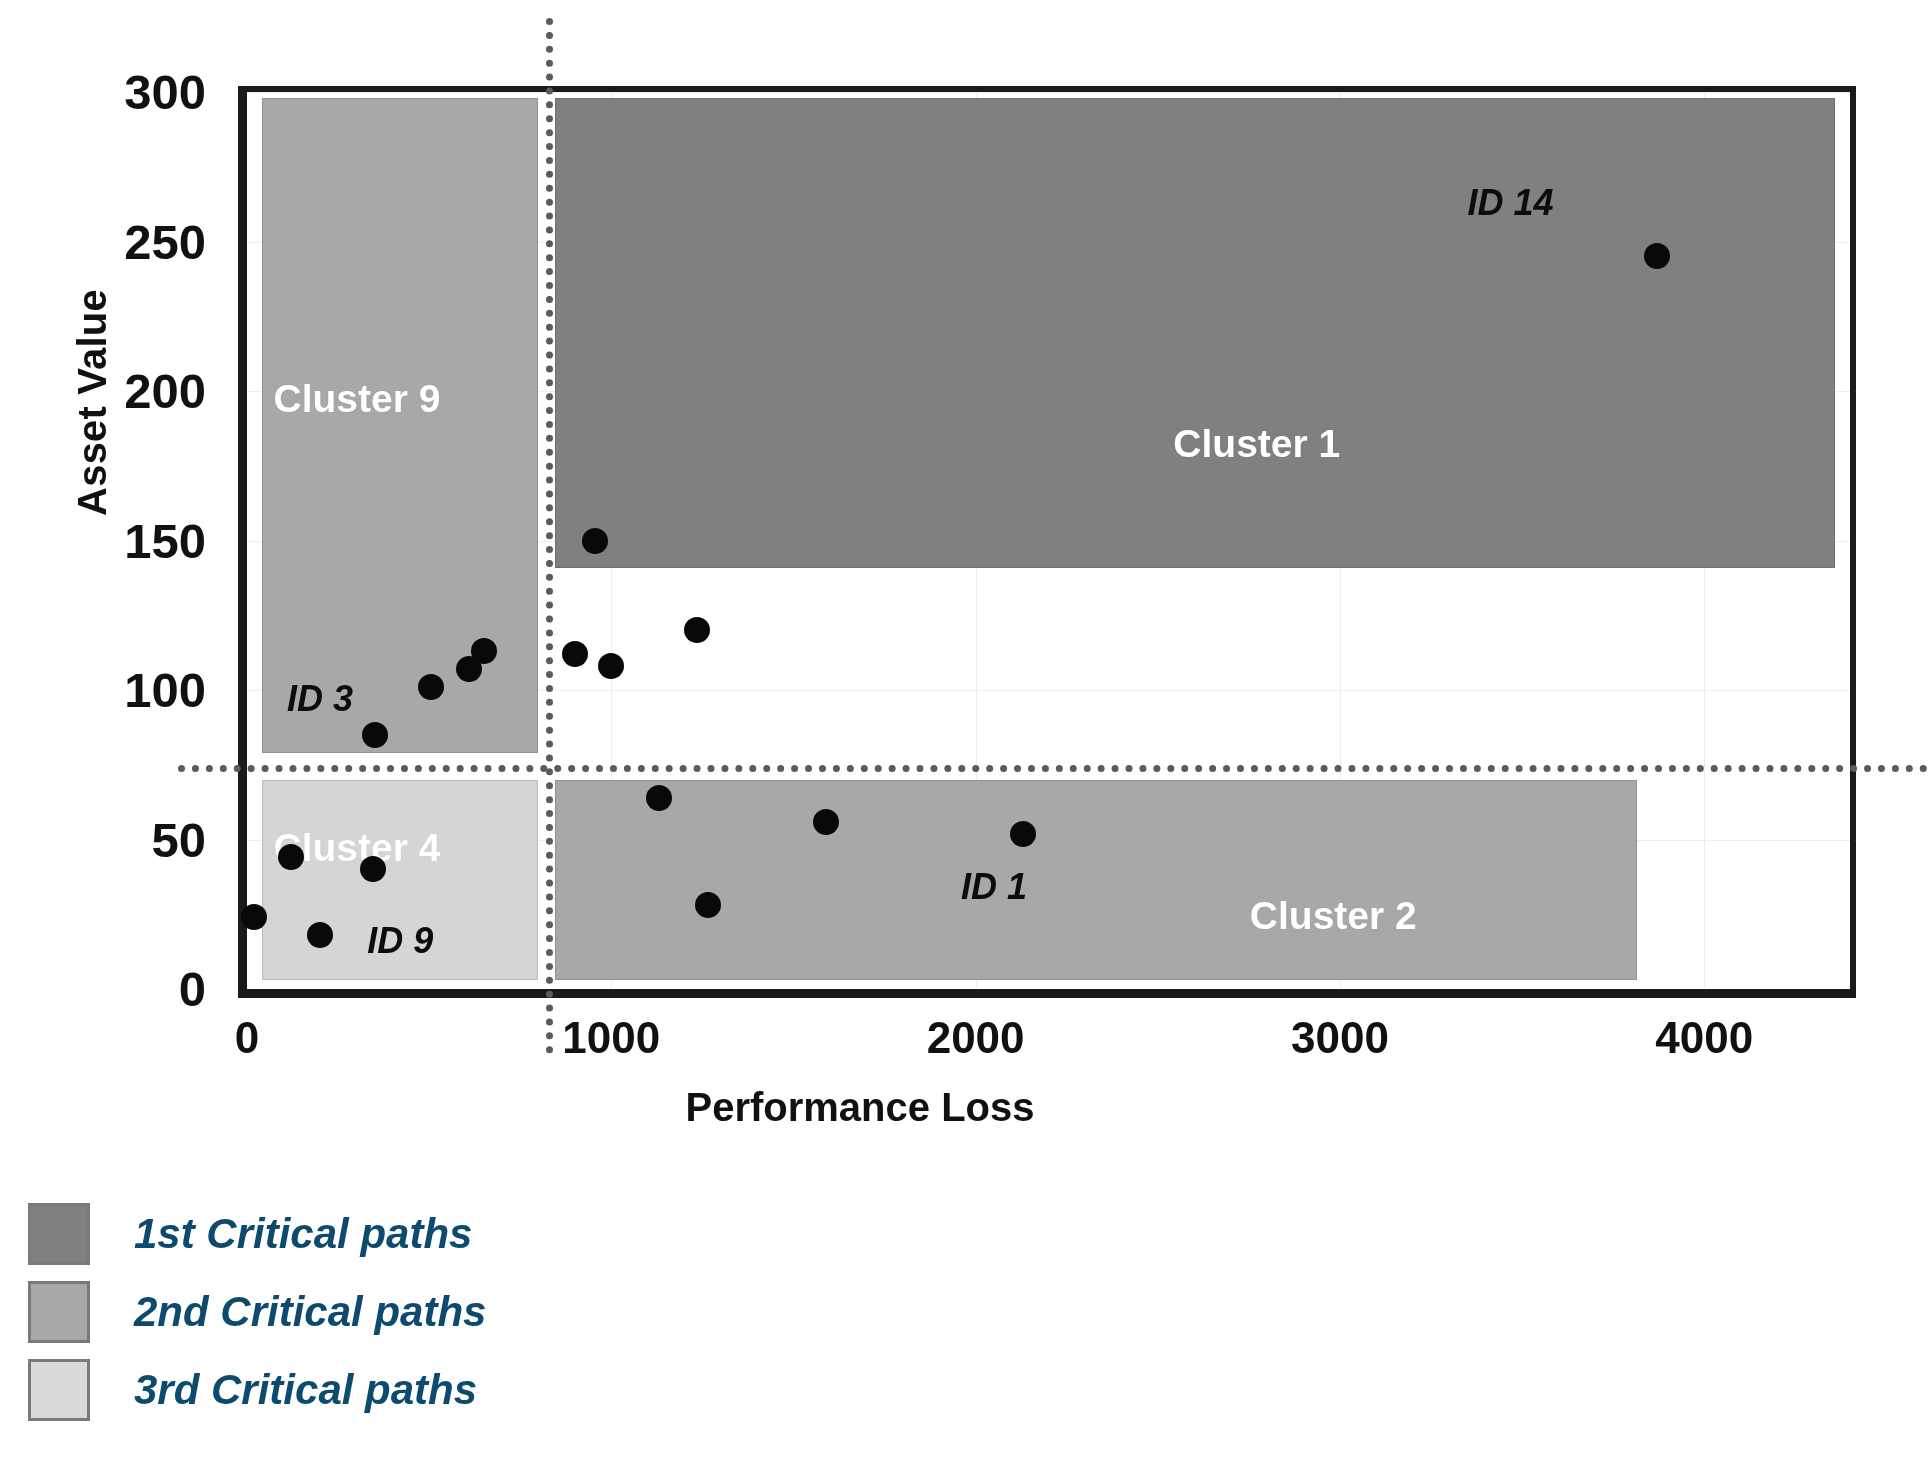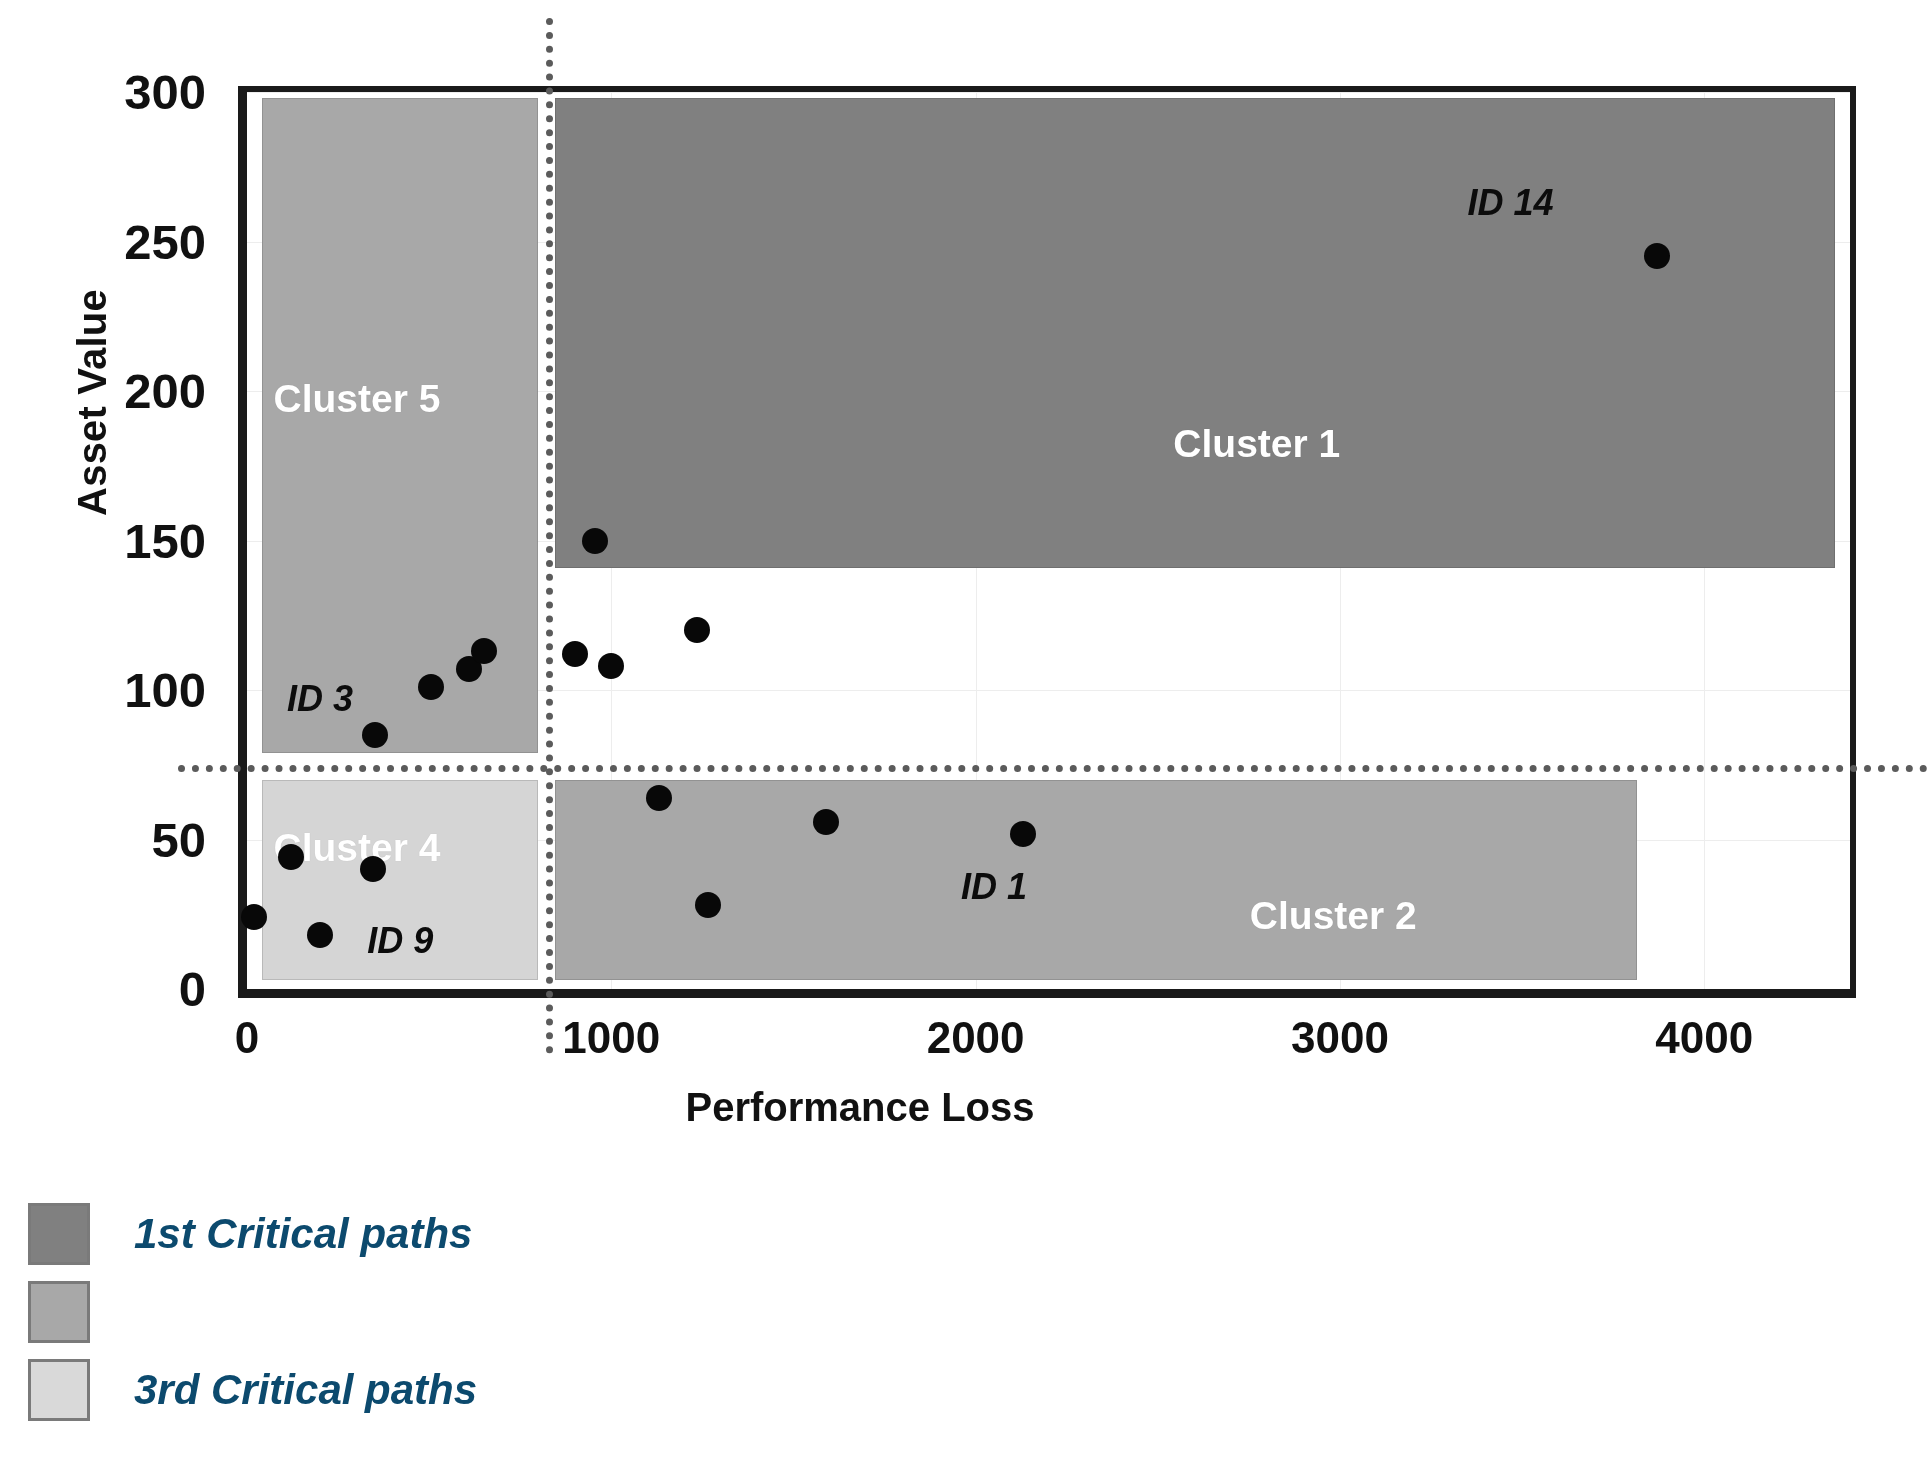--- a/index.html
+++ b/index.html
@@ -156,21 +156,21 @@
         <div class="gridline-h" style="top: 598px;"></div>
         <div class="gridline-h" style="top: 448.5px;"></div>
         <div class="gridline-h" style="top: 299px;"></div>
         <div class="gridline-h" style="top: 149.5px;"></div>
         <div class="gridline-h" style="top: 0px;"></div>
         <div class="gridline-v" style="left: 364.318px;"></div>
         <div class="gridline-v" style="left: 728.636px;"></div>
         <div class="gridline-v" style="left: 1092.95px;"></div>
         <div class="gridline-v" style="left: 1457.27px;"></div>
         <div class="cluster" style="left: 14.5727px; top: 5.98px; width: 276.882px; height: 654.81px; background: rgb(168, 168, 168);">
-          <div class="clabel" style="left: 10.9295px; top: 278.07px;">Cluster 5</div>
+          <div class="clabel" style="left: 10.9295px; top: 278.07px;">Cluster 9</div>
         </div>
         <div class="cluster" style="left: 307.849px; top: 5.98px; width: 1280.58px; height: 470px; background: rgb(128, 128, 128);">
           <div class="clabel" style="left: 617.519px; top: 322.92px;">Cluster 1</div>
         </div>
         <div class="cluster" style="left: 14.5727px; top: 687.7px; width: 276.882px; height: 200.33px; background: rgb(213, 213, 213);">
           <div class="clabel" style="left: 10.9295px; top: 44.85px;">Cluster 4</div>
         </div>
         <div class="cluster" style="left: 307.849px; top: 687.7px; width: 1082px; height: 200.33px; background: rgb(168, 168, 168);">
           <div class="clabel" style="left: 694.026px; top: 113.62px;">Cluster 2</div>
         </div>
@@ -206,20 +206,21 @@
       <div class="xtick" style="left: 1466.27px;">4000</div>
     </div>
 
   <div id="legend">
       <div class="legrow">
         <div class="swatch" style="background: rgb(128, 128, 128);"></div>
         <div class="legtext">1st Critical paths</div>
       </div>
       <div class="legrow">
         <div class="swatch" style="background: rgb(168, 168, 168);"></div>
+        <div class="legtext">2nd Critical paths</div>
       </div>
       <div class="legrow">
         <div class="swatch" style="background: rgb(217, 217, 217);"></div>
         <div class="legtext">3rd Critical paths</div>
       </div>
     </div>
 
 <div id="vthresh" style="left: 545.741px; top: 18px; height: 1036px; bottom: auto;"></div>
     <div id="hthresh" style="top: 764.75px; left: 178px; right: 0px;"></div>
   </div>

